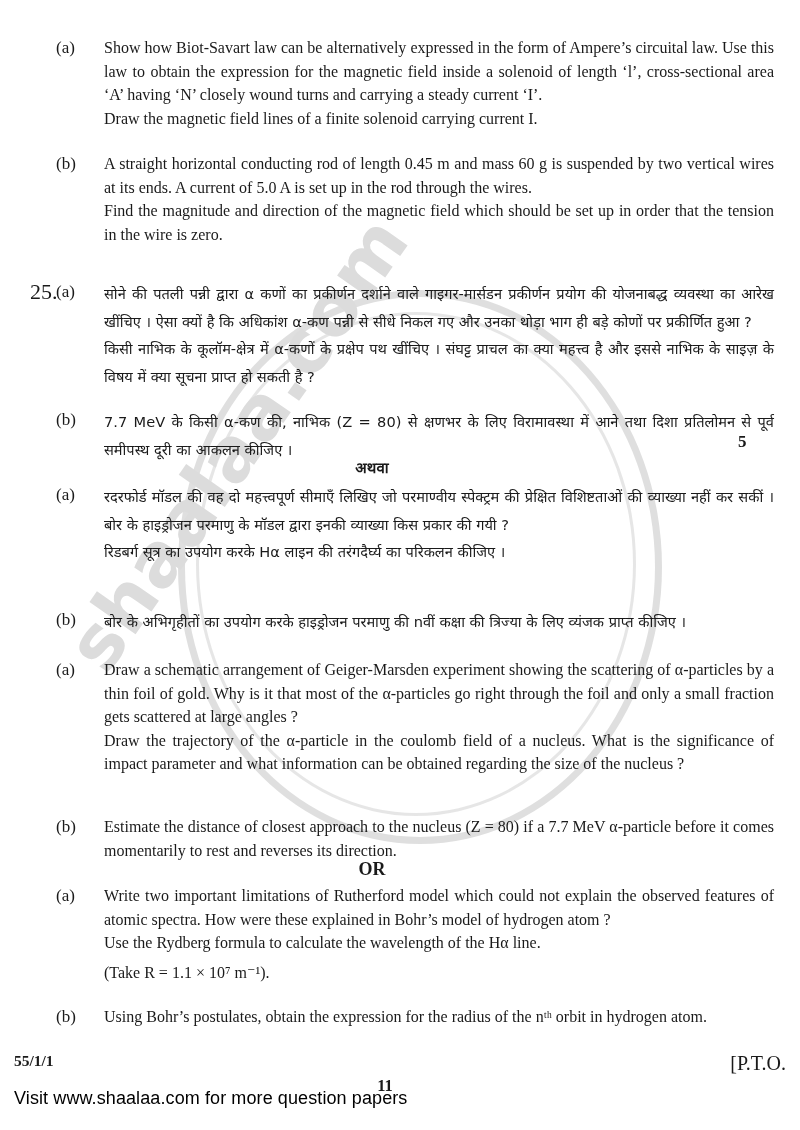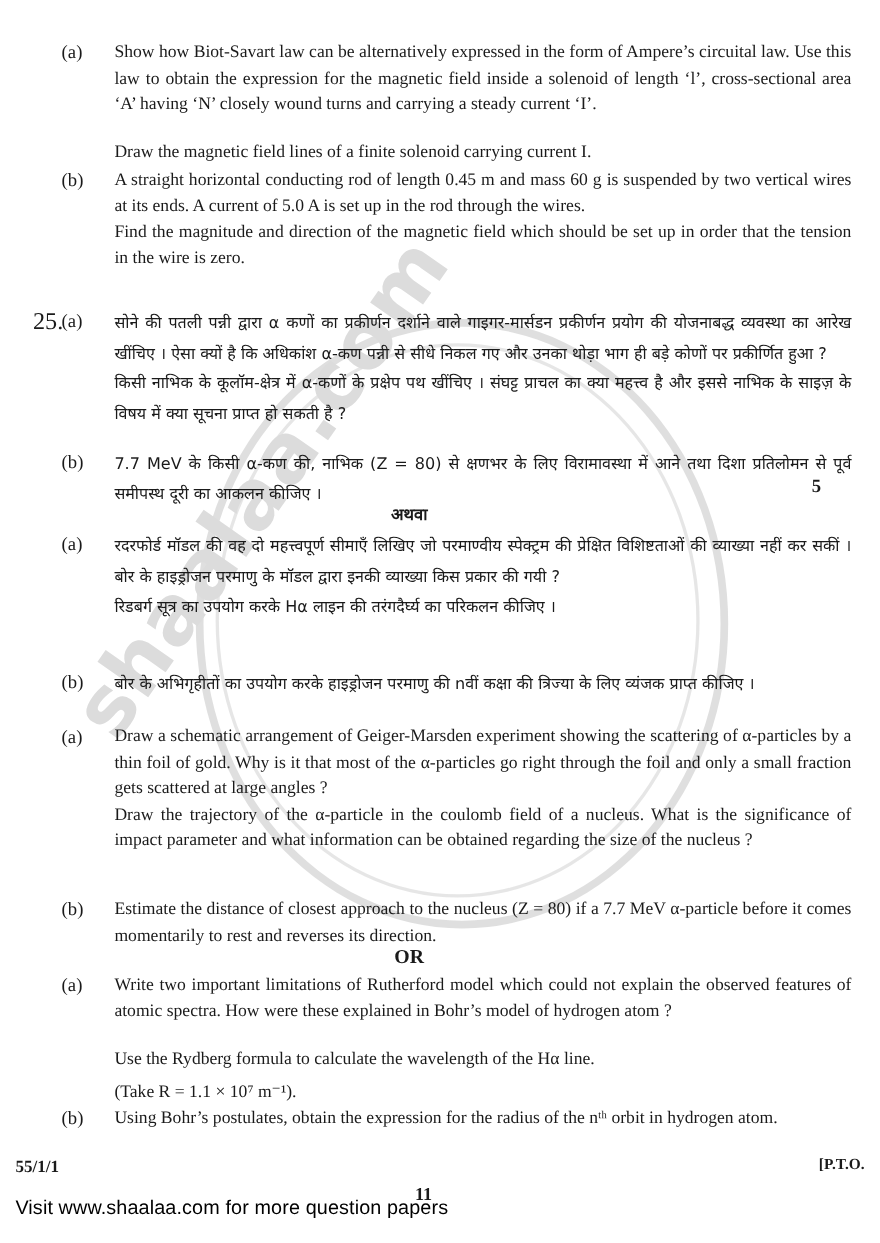--- a/index.html
+++ b/index.html
@@ -90,21 +90,21 @@
   }
 
   .para-en {
     font-family: "Liberation Serif", "DejaVu Serif", serif;
     font-size: 16px;
     line-height: 23.5px;
     text-align: justify;
     text-justify: inter-word;
     margin: 0;
   }
-  .para-en.nojust { text-align: left; margin-top: 20px; }
+  .para-en.nojust { text-align: left; }
 
   .para-hi {
     font-family: "DejaVu Sans", sans-serif;
     font-size: 14.6px;
     line-height: 27.5px;
     text-align: justify;
     text-justify: inter-word;
     margin: 0;
   }
   .para-hi.nojust { text-align: left; }
@@ -155,22 +155,22 @@
     text-align: center;
     font-family: "Liberation Serif", "DejaVu Serif", serif;
     font-size: 16.5px;
     font-weight: 700;
     margin-top: 24px;
   }
   .foot-pto {
     position: absolute;
     right: 14px; top: 0;
     font-family: "Liberation Serif", "DejaVu Serif", serif;
-    font-size: 14px;
-    font-weight: 700;
+    font-size: 20px;
+    font-weight: 400;
   }
   #promo-bar {
     position: absolute;
     left: 14px;
     top: 1088px;
     font-family: Liberation Sans, sans-serif;
     font-size: 18px;
     color: #000;
     z-index: 3;
     letter-spacing: .1px;

